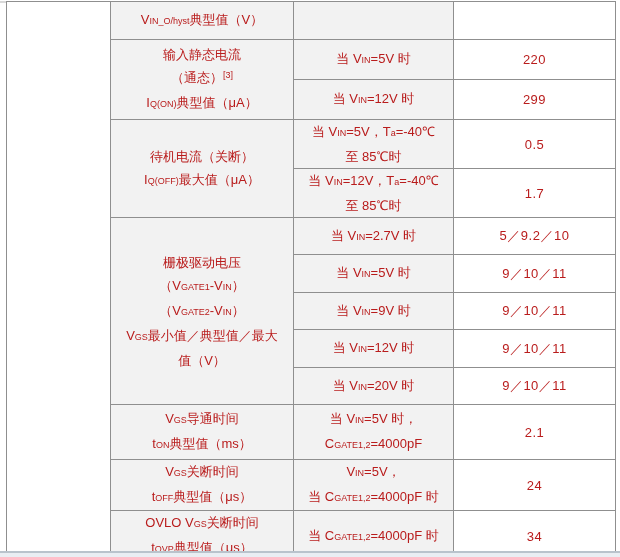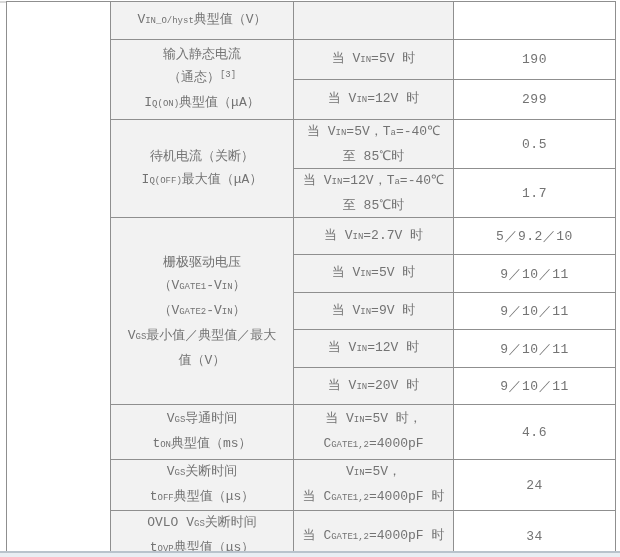--- a/index.html
+++ b/index.html
@@ -2,22 +2,22 @@
 <html><head>
 <meta charset="utf-8">
 <style>
   html, body { margin: 0; padding: 0; background: #ffffff; }
   .screen {
     position: relative;
     width: 620px;
     height: 557px;
     background: #ffffff;
     overflow: hidden;
-    font-family: Liberation Mono, monospace;
-    color: #737373;
+    font-family: Liberation Sans, sans-serif;
+    color: #b91c1c;
   }
   table.spec {
     position: absolute;
     left: 6px;
     top: 1px;
     border-collapse: collapse;
     table-layout: fixed;
   }
   table.spec td {
     border: 1px solid #8f8f8f;
@@ -70,21 +70,21 @@
         </tr>
         <tr style="height: 40px;">
           <td class="param" rowspan="2">
             <div class="line"><span>输入静态电流</span></div>
             <div class="line"><span>（通态）</span><span class="sup">[3]</span></div>
             <div class="line"><span>I</span><span class="sub">Q(ON)</span><span>典型值（μA）</span></div>
           </td>
           <td class="cond">
             <div class="line"><span>当 V</span><span class="sub">IN</span><span>=5V 时</span></div>
           </td>
-          <td class="val">190</td>
+          <td class="val">220</td>
         </tr>
         <tr style="height: 40px;">
           <td class="cond">
             <div class="line"><span>当 V</span><span class="sub">IN</span><span>=12V 时</span></div>
           </td>
           <td class="val">299</td>
         </tr>
         <tr style="height: 49px;">
           <td class="param" rowspan="2">
             <div class="line"><span>待机电流（关断）</span></div>
@@ -142,21 +142,21 @@
         </tr>
         <tr style="height: 55px;">
           <td class="param" rowspan="1">
             <div class="line"><span>V</span><span class="sub">GS</span><span>导通时间</span></div>
             <div class="line"><span>t</span><span class="sub">ON</span><span>典型值（ms）</span></div>
           </td>
           <td class="cond">
             <div class="line"><span>当 V</span><span class="sub">IN</span><span>=5V 时，</span></div>
             <div class="line"><span>C</span><span class="sub">GATE1,2</span><span>=4000pF</span></div>
           </td>
-          <td class="val">4.6</td>
+          <td class="val">2.1</td>
         </tr>
         <tr style="height: 50px;">
           <td class="param" rowspan="1">
             <div class="line"><span>V</span><span class="sub">GS</span><span>关断时间</span></div>
             <div class="line"><span>t</span><span class="sub">OFF</span><span>典型值（μs）</span></div>
           </td>
           <td class="cond">
             <div class="line"><span>V</span><span class="sub">IN</span><span>=5V，</span></div>
             <div class="line"><span>当 C</span><span class="sub">GATE1,2</span><span>=4000pF 时</span></div>
           </td>

